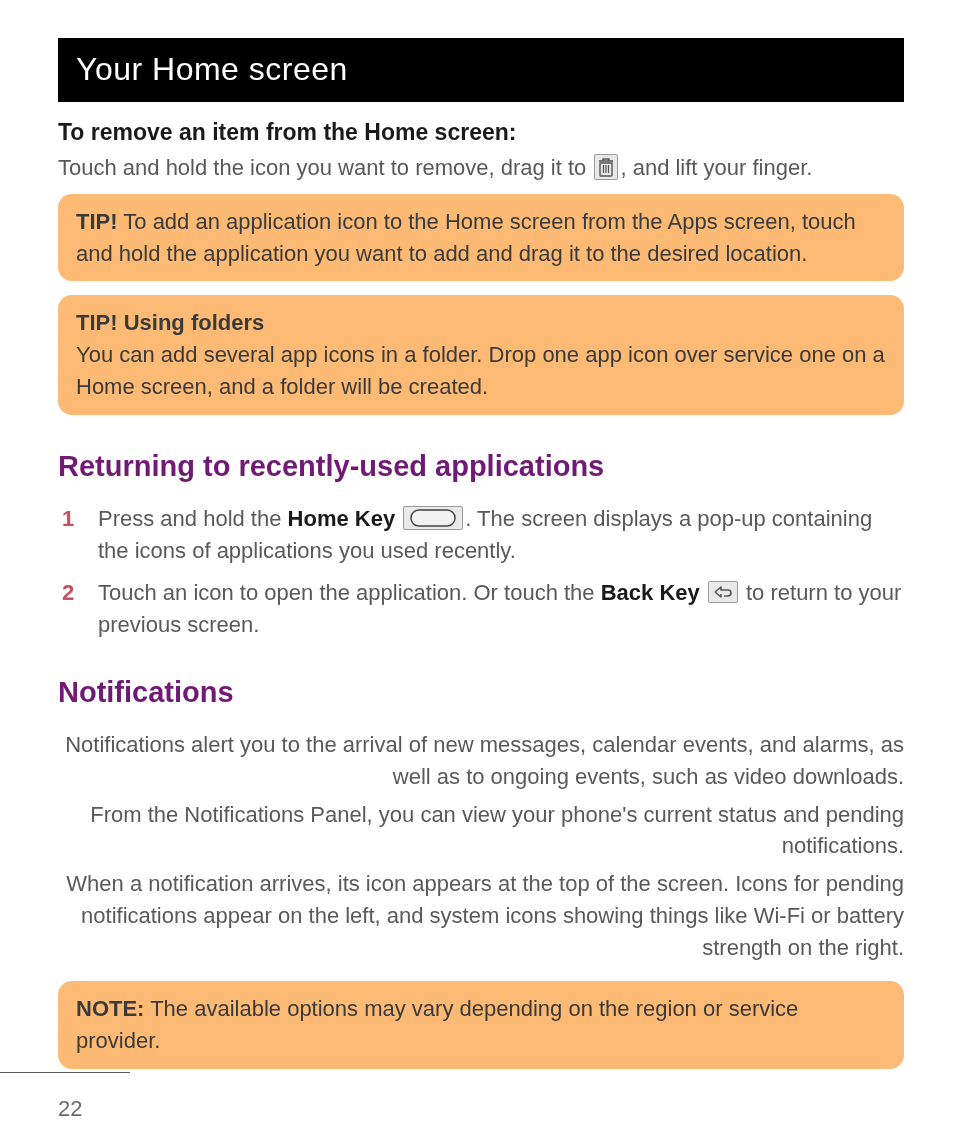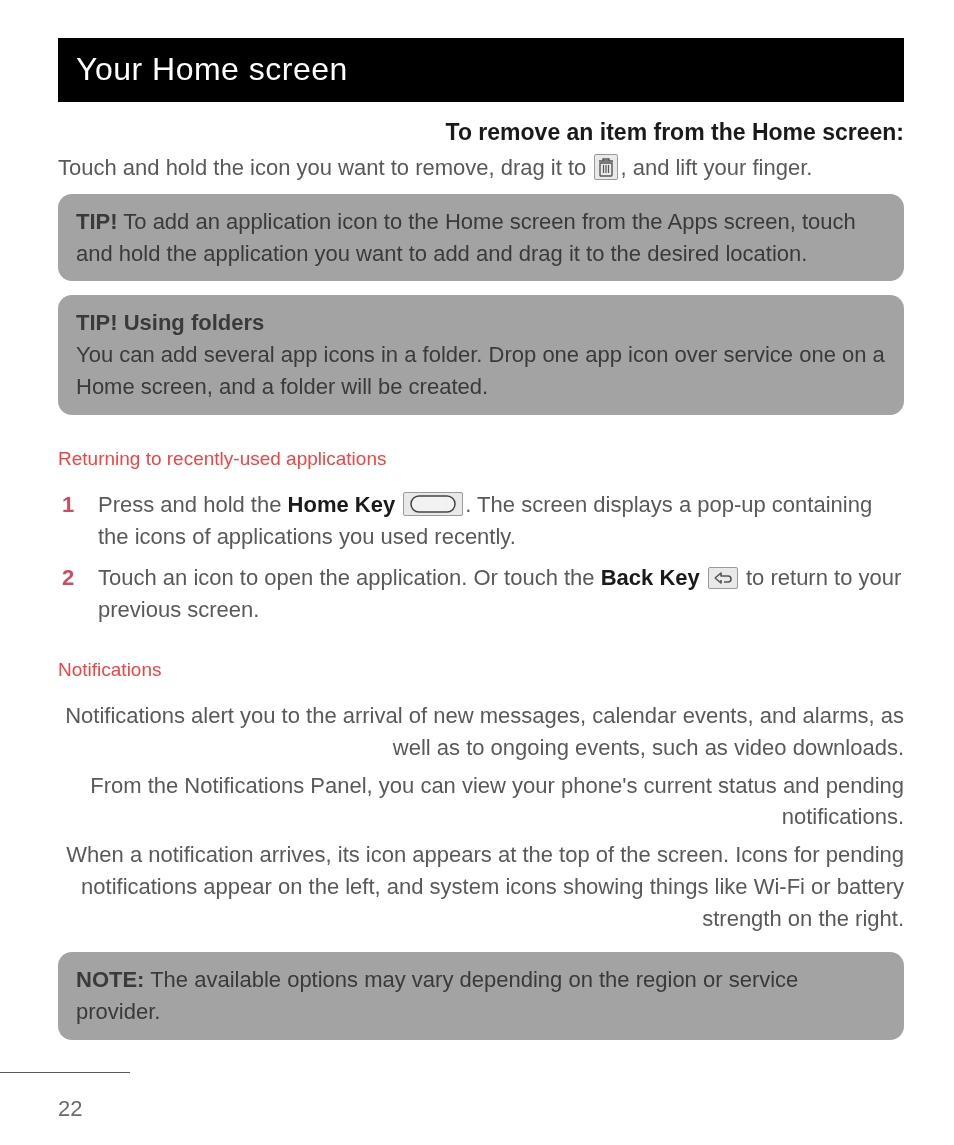--- a/index.html
+++ b/index.html
@@ -22,36 +22,35 @@
     padding: 8px 18px 10px;
     margin-bottom: 14px;
     font-weight: 300;
     letter-spacing: 0.5px;
   }
   .sub-bold {
     color: #1a1a1a;
     font-weight: 600;
     font-size: 23px;
     margin-bottom: 2px;
-    text-align: right;
   }
   .body-text { margin-bottom: 10px; }
   .tipbox {
-    background: #a3a3a3;
+    background: #fdba74;
     border-radius: 14px;
     padding: 12px 18px;
     margin: 8px 0 14px;
     color: #3a3a3a;
     font-size: 22px;
   }
   .tipbox .label { font-weight: 600; }
   .section-h {
-    color: #ef4444;
-    font-size: 19px;
-    font-weight: 400;
+    color: #701a75;
+    font-size: 29px;
+    font-weight: 700;
     margin: 30px 0 16px;
   }
   ol.steps { list-style: none; counter-reset: step; margin-left: 4px; }
   ol.steps li { counter-increment: step; position: relative; padding-left: 36px; margin-bottom: 10px; }
   ol.steps li::before {
     content: counter(step);
     position: absolute;
     left: 0;
     top: 0;
     color: #c64f62;

